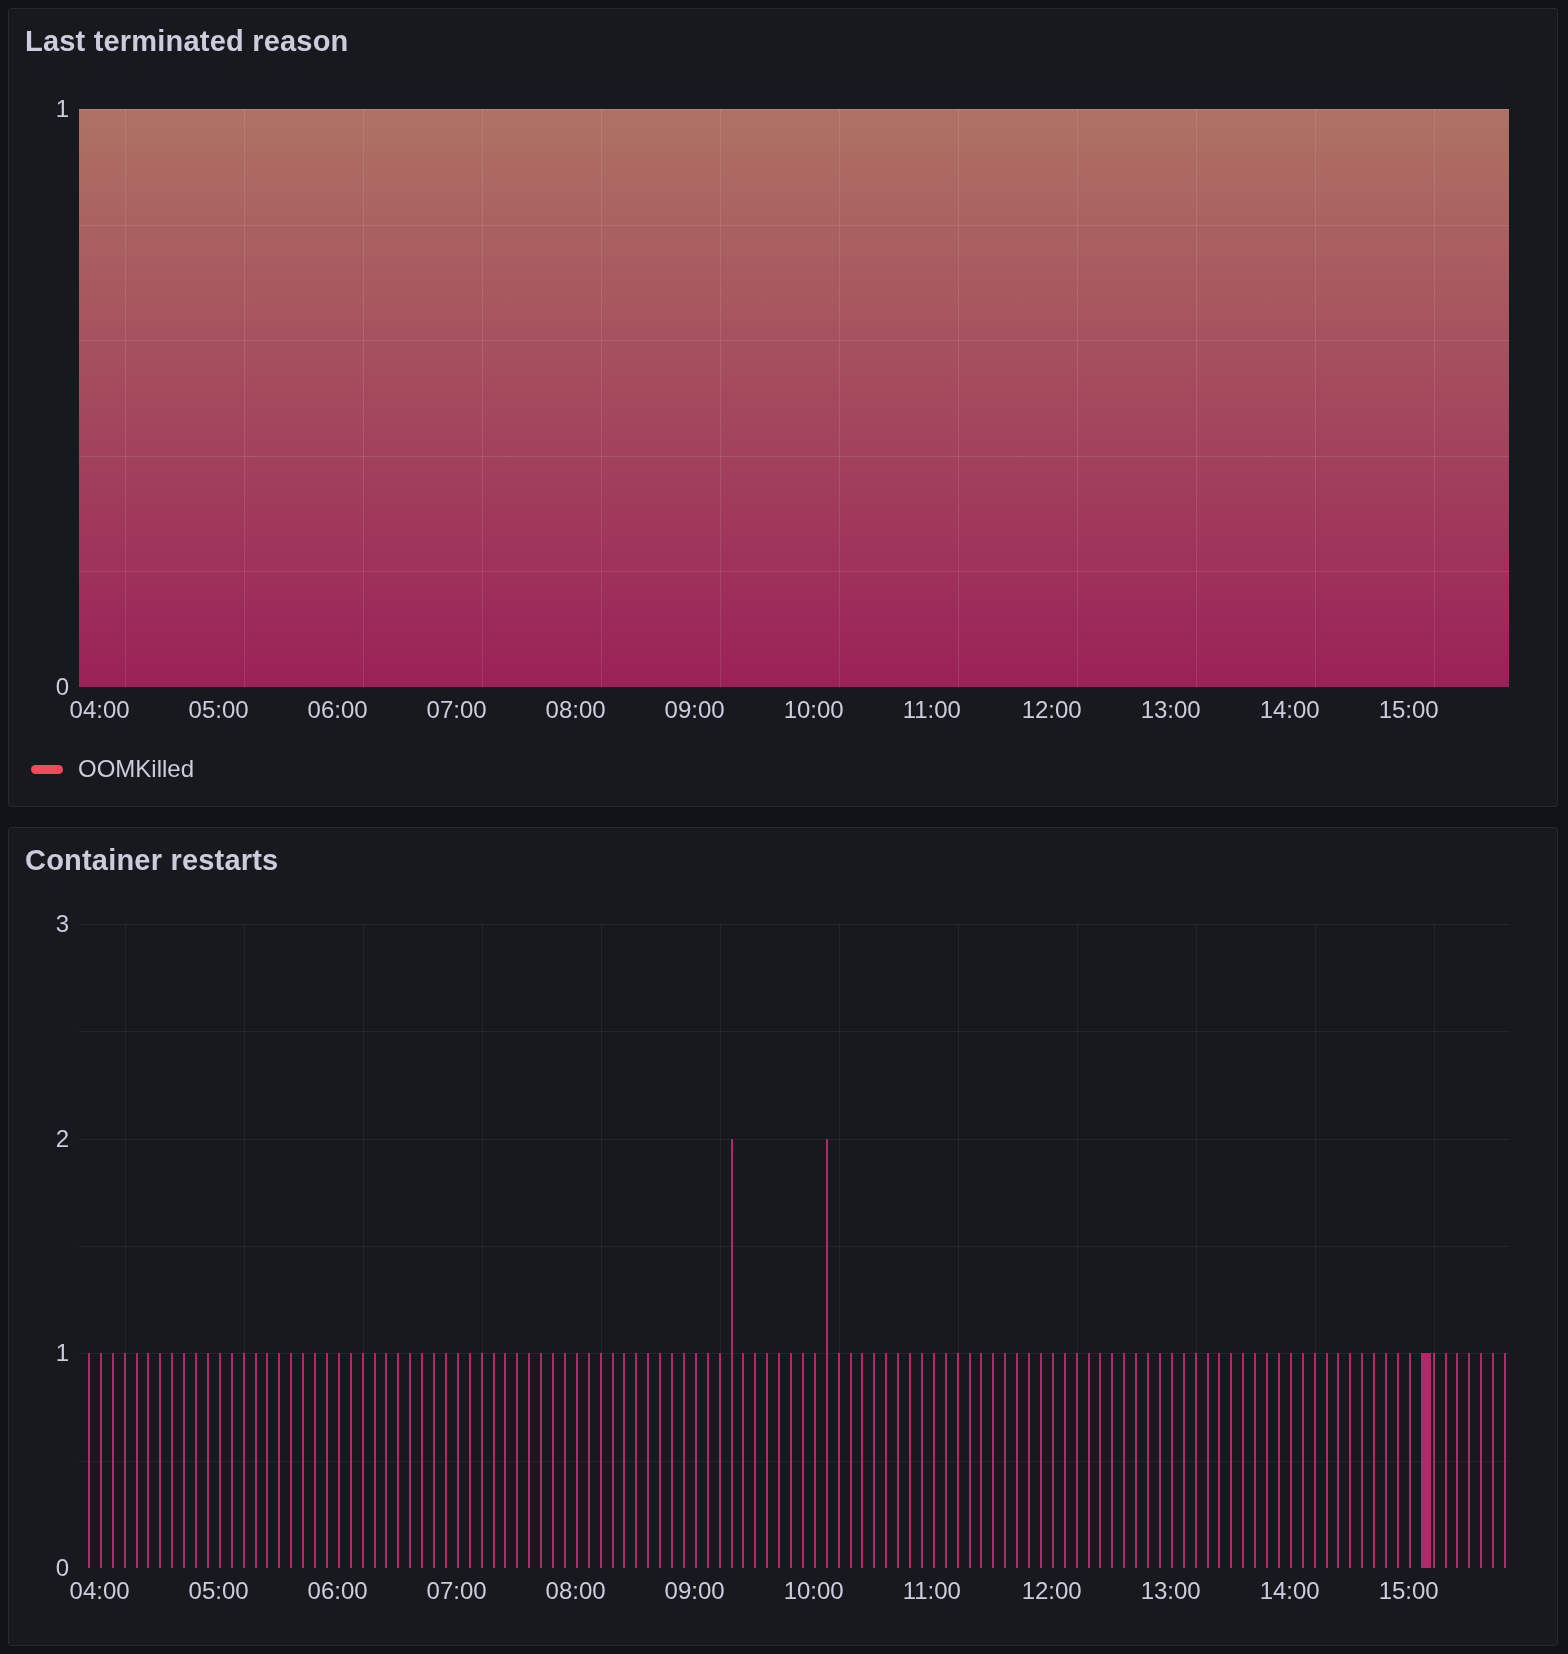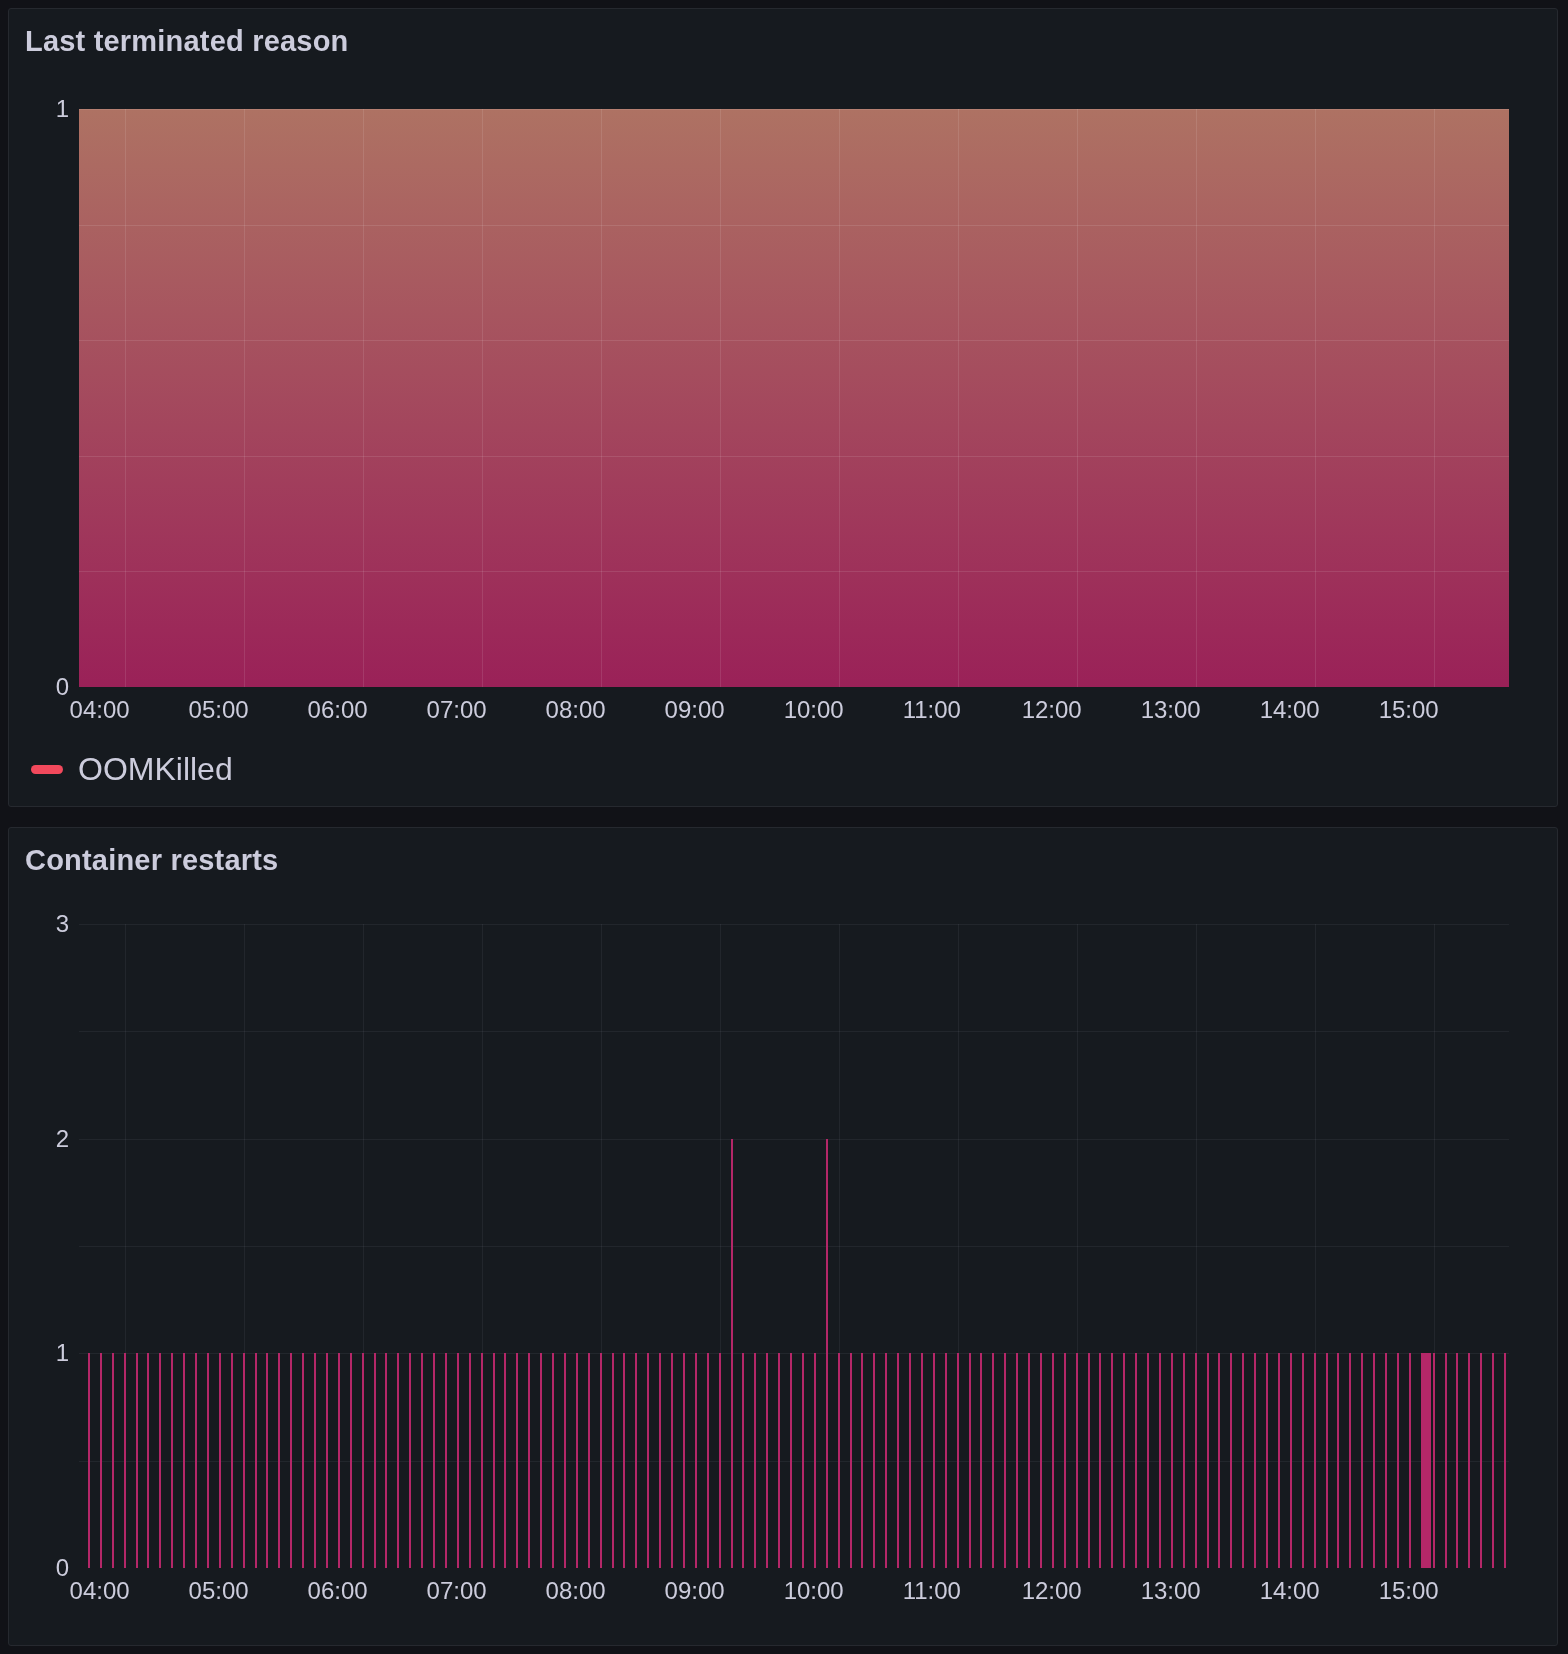--- a/index.html
+++ b/index.html
@@ -24,21 +24,21 @@
   .plot{position:absolute}
   .area-fill{position:absolute;inset:0;z-index:1}
   .gridline-h{position:absolute;left:0;right:0;height:1px;z-index:2;pointer-events:none}
   .gridline-v{position:absolute;top:0;bottom:0;width:1px;z-index:2;pointer-events:none}
   .bar{position:absolute;bottom:0;z-index:3}
   .x-tick{position:absolute;width:110px;text-align:left;font-size:24px;color:#ccccdc;line-height:30px}
   .y-tick{position:absolute;width:54px;text-align:right;font-size:24px;color:#ccccdc;line-height:30px}
   .legend{position:absolute;left:22px;top:744px;display:flex;align-items:center;height:32px}
   .legend-item{display:flex;align-items:center;gap:15px;cursor:pointer}
   .legend-marker{width:32px;height:9px;border-radius:5px;display:inline-block}
-  .legend-label{font-size:32px;color:#ccccdc}
+  .legend-label{font-size:24px;color:#ccccdc}
 </style>
 </head>
 <body>
 
 <div>
 
   <section class="panel" id="panel-0">
     <h2 class="panel-title">Last terminated reason</h2>
     <div class="plot" id="plot-0" style="left: 70px; top: 100px; width: 1430px; height: 578px;">
       <div class="area-fill" id="fill-0" style="background: linear-gradient(rgb(174, 114, 99) 0%, rgb(154, 33, 88) 100%);"></div>

